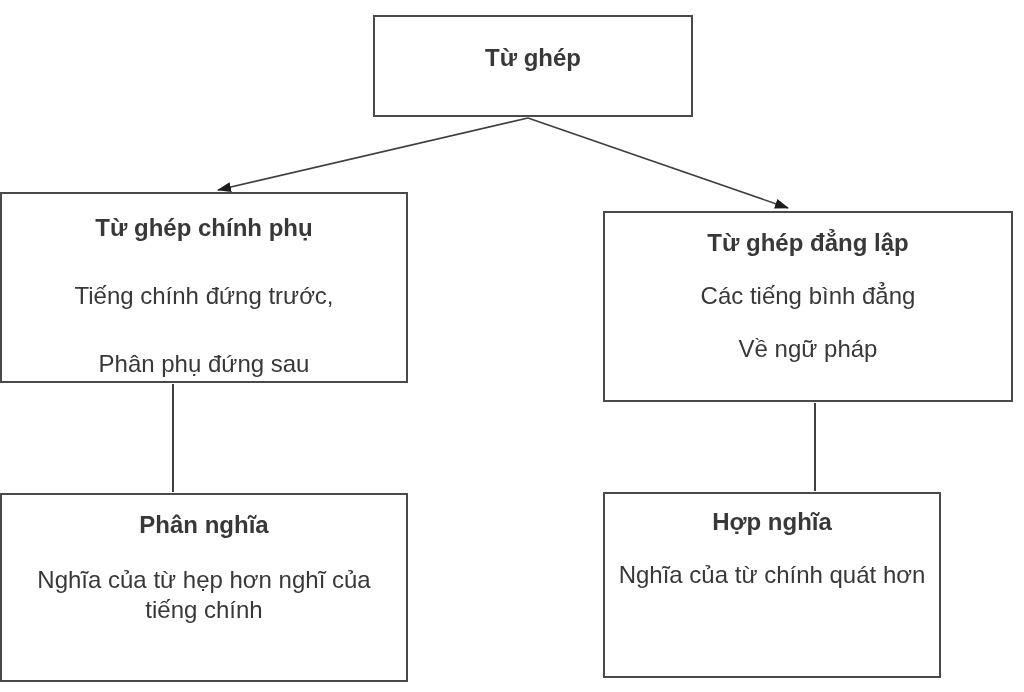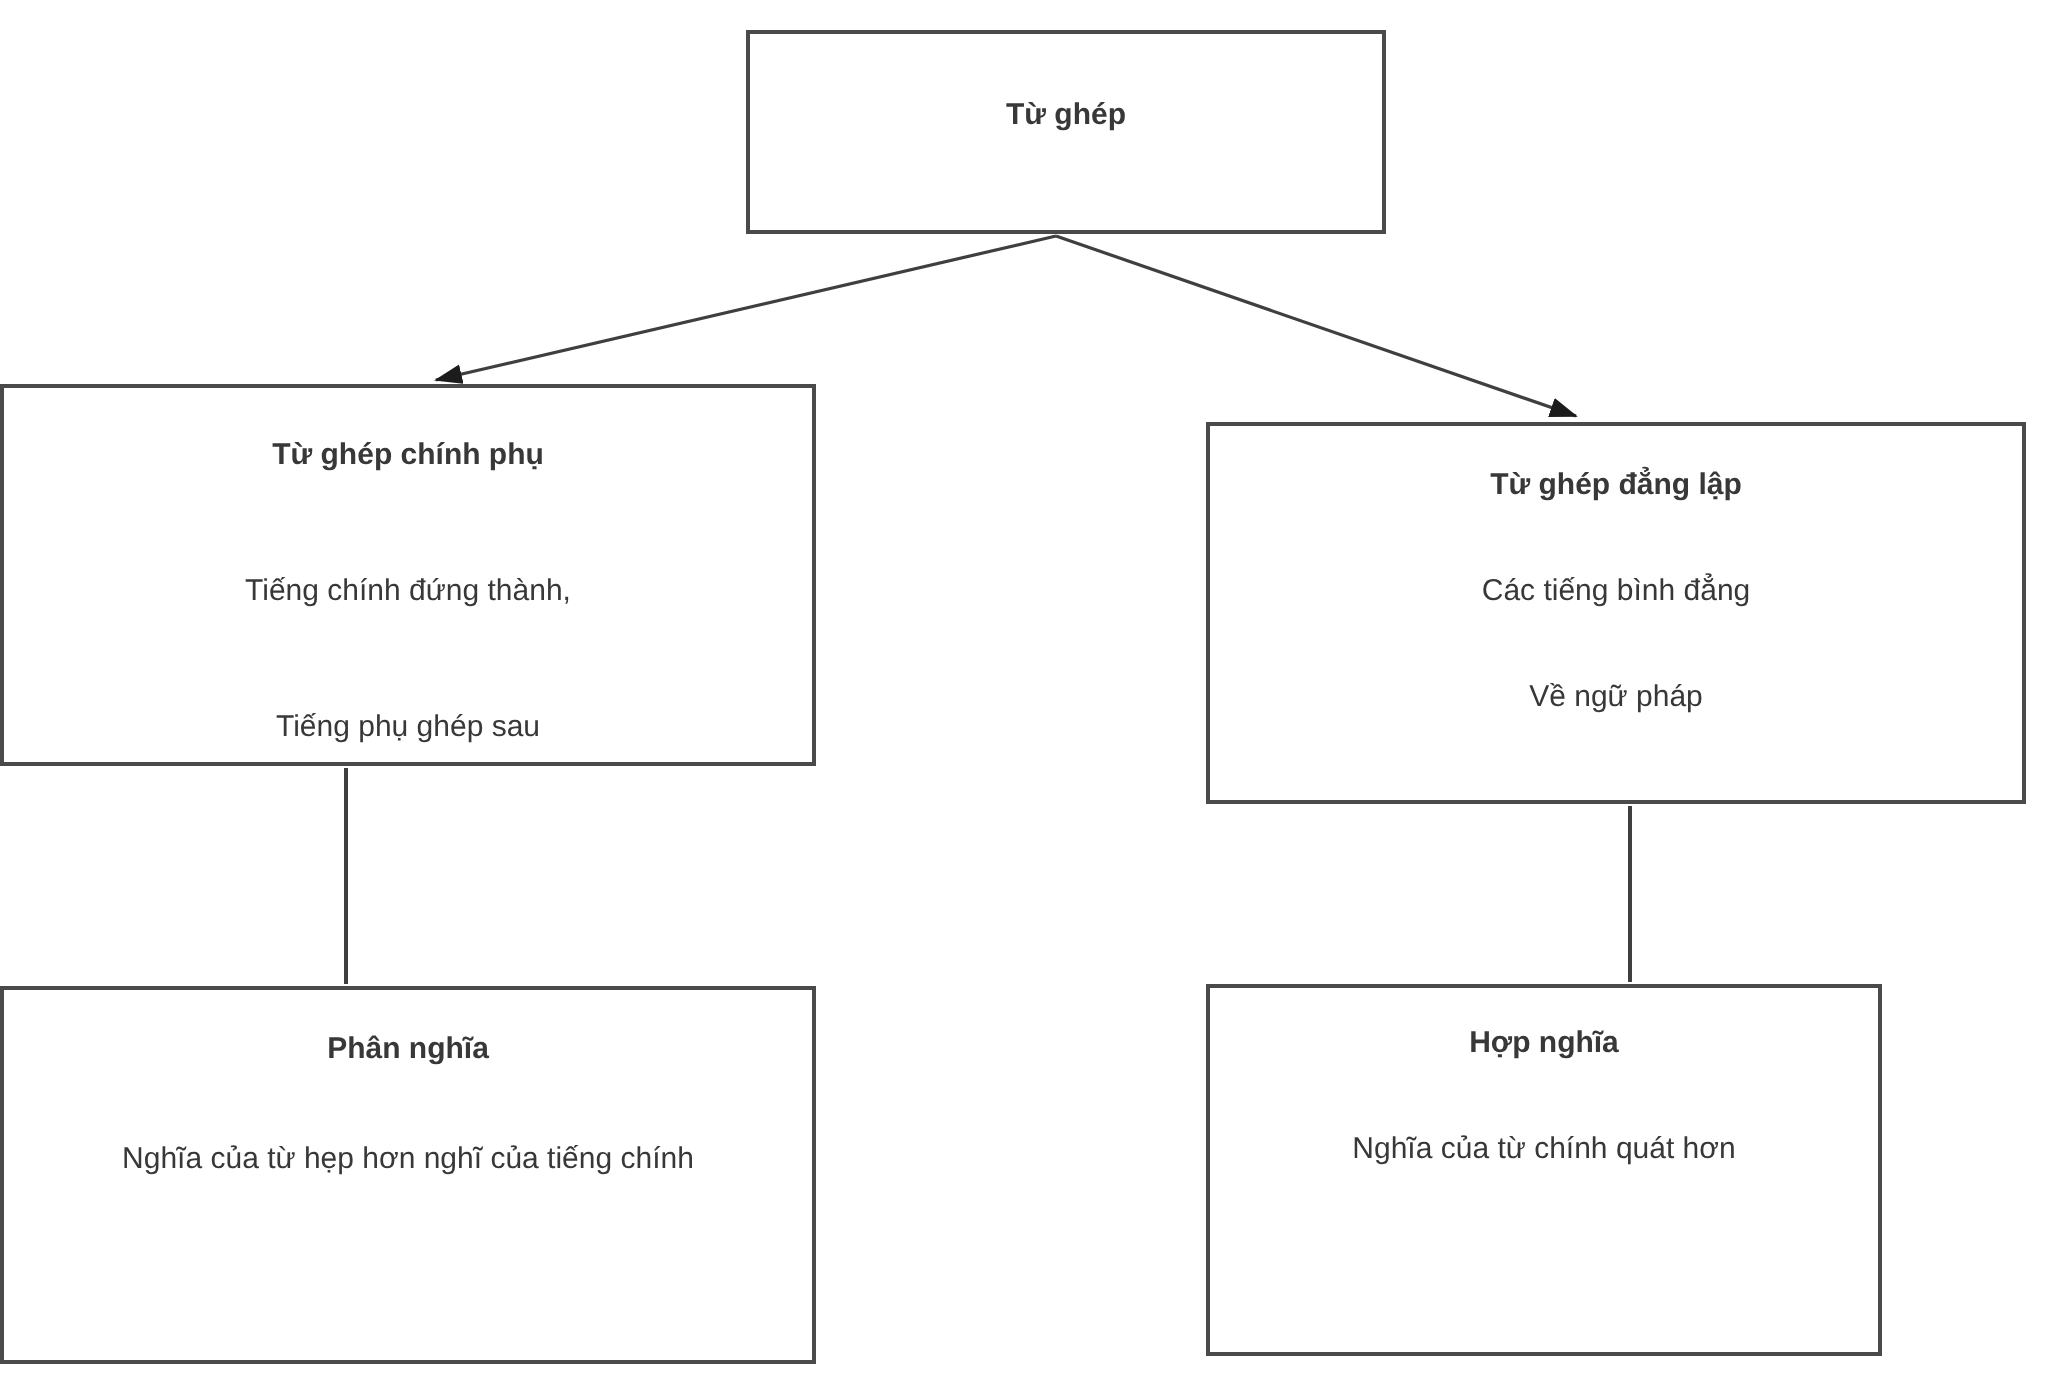--- a/index.html
+++ b/index.html
@@ -31,21 +31,21 @@
   }
   .box {
     position: absolute;
     box-sizing: border-box;
     border: 2px solid #4a4a4a;
     background: #ffffff;
     display: flex;
     flex-direction: column;
     align-items: center;
     text-align: center;
-    font-size: 15px;
+    font-size: 24px;
     line-height: 24px;
   }
   .box .title {
     font-weight: bold;
   }
   .box.root {
     left: 373px; top: 15px; width: 320px; height: 102px;
     justify-content: center;
     padding-bottom: 16px;
   }
@@ -90,22 +90,22 @@
     <line class="drop" x1="173" y1="384" x2="173" y2="492"></line>
     <line class="drop" x1="815" y1="403" x2="815" y2="491"></line>
   </svg>
 
   <div class="box root">
     <div class="title">Từ ghép</div>
   </div>
 
   <div class="box branch-left">
     <div class="title">Từ ghép chính phụ</div>
-    <div class="body">Tiếng chính đứng thành,</div>
-    <div class="body">Tiếng phụ ghép sau</div>
+    <div class="body">Tiếng chính đứng trước,</div>
+    <div class="body">Phân phụ đứng sau</div>
   </div>
 
   <div class="box leaf-left">
     <div class="title">Phân nghĩa</div>
     <div class="body">Nghĩa của từ hẹp hơn nghĩ của tiếng chính</div>
   </div>
 
   <div class="box branch-right">
     <div class="title">Từ ghép đẳng lập</div>
     <div class="body">Các tiếng bình đẳng</div>

